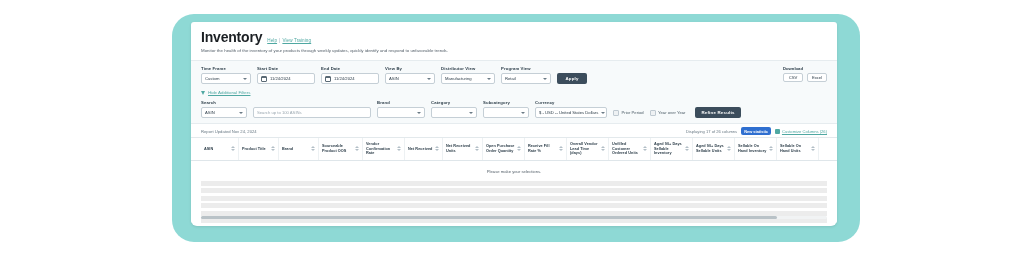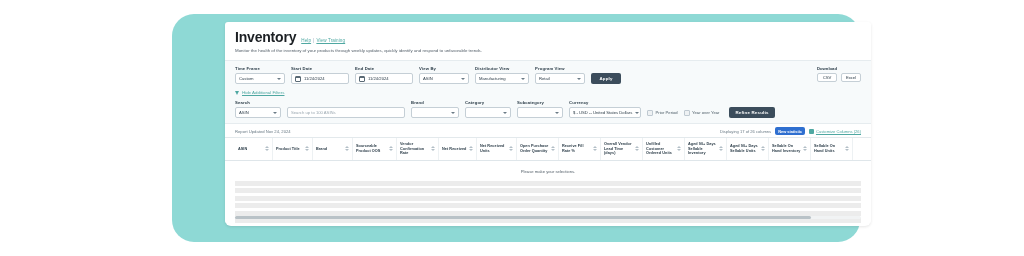--- a/index.html
+++ b/index.html
@@ -18,21 +18,21 @@
   .backdrop {
     position: absolute;
     left: 172px; top: 14px;
     width: 688px; height: 228px;
     background: #8ed9d5;
     border-radius: 22px;
   }
   
   .card {
     position: absolute;
-    left: 225px; top: 22px;
+    left: 191px; top: 22px;
     width: 646px; height: 204px;
     background: #ffffff;
     border-radius: 3px 3px 6px 6px;
     box-shadow: 0 1px 3px rgba(0,0,0,0.10);
     overflow: hidden;
   }
 
   
   .page-head { padding: 8px 10px 0 10px; }
   .title-row { display: flex; align-items: baseline; gap: 5px; }

